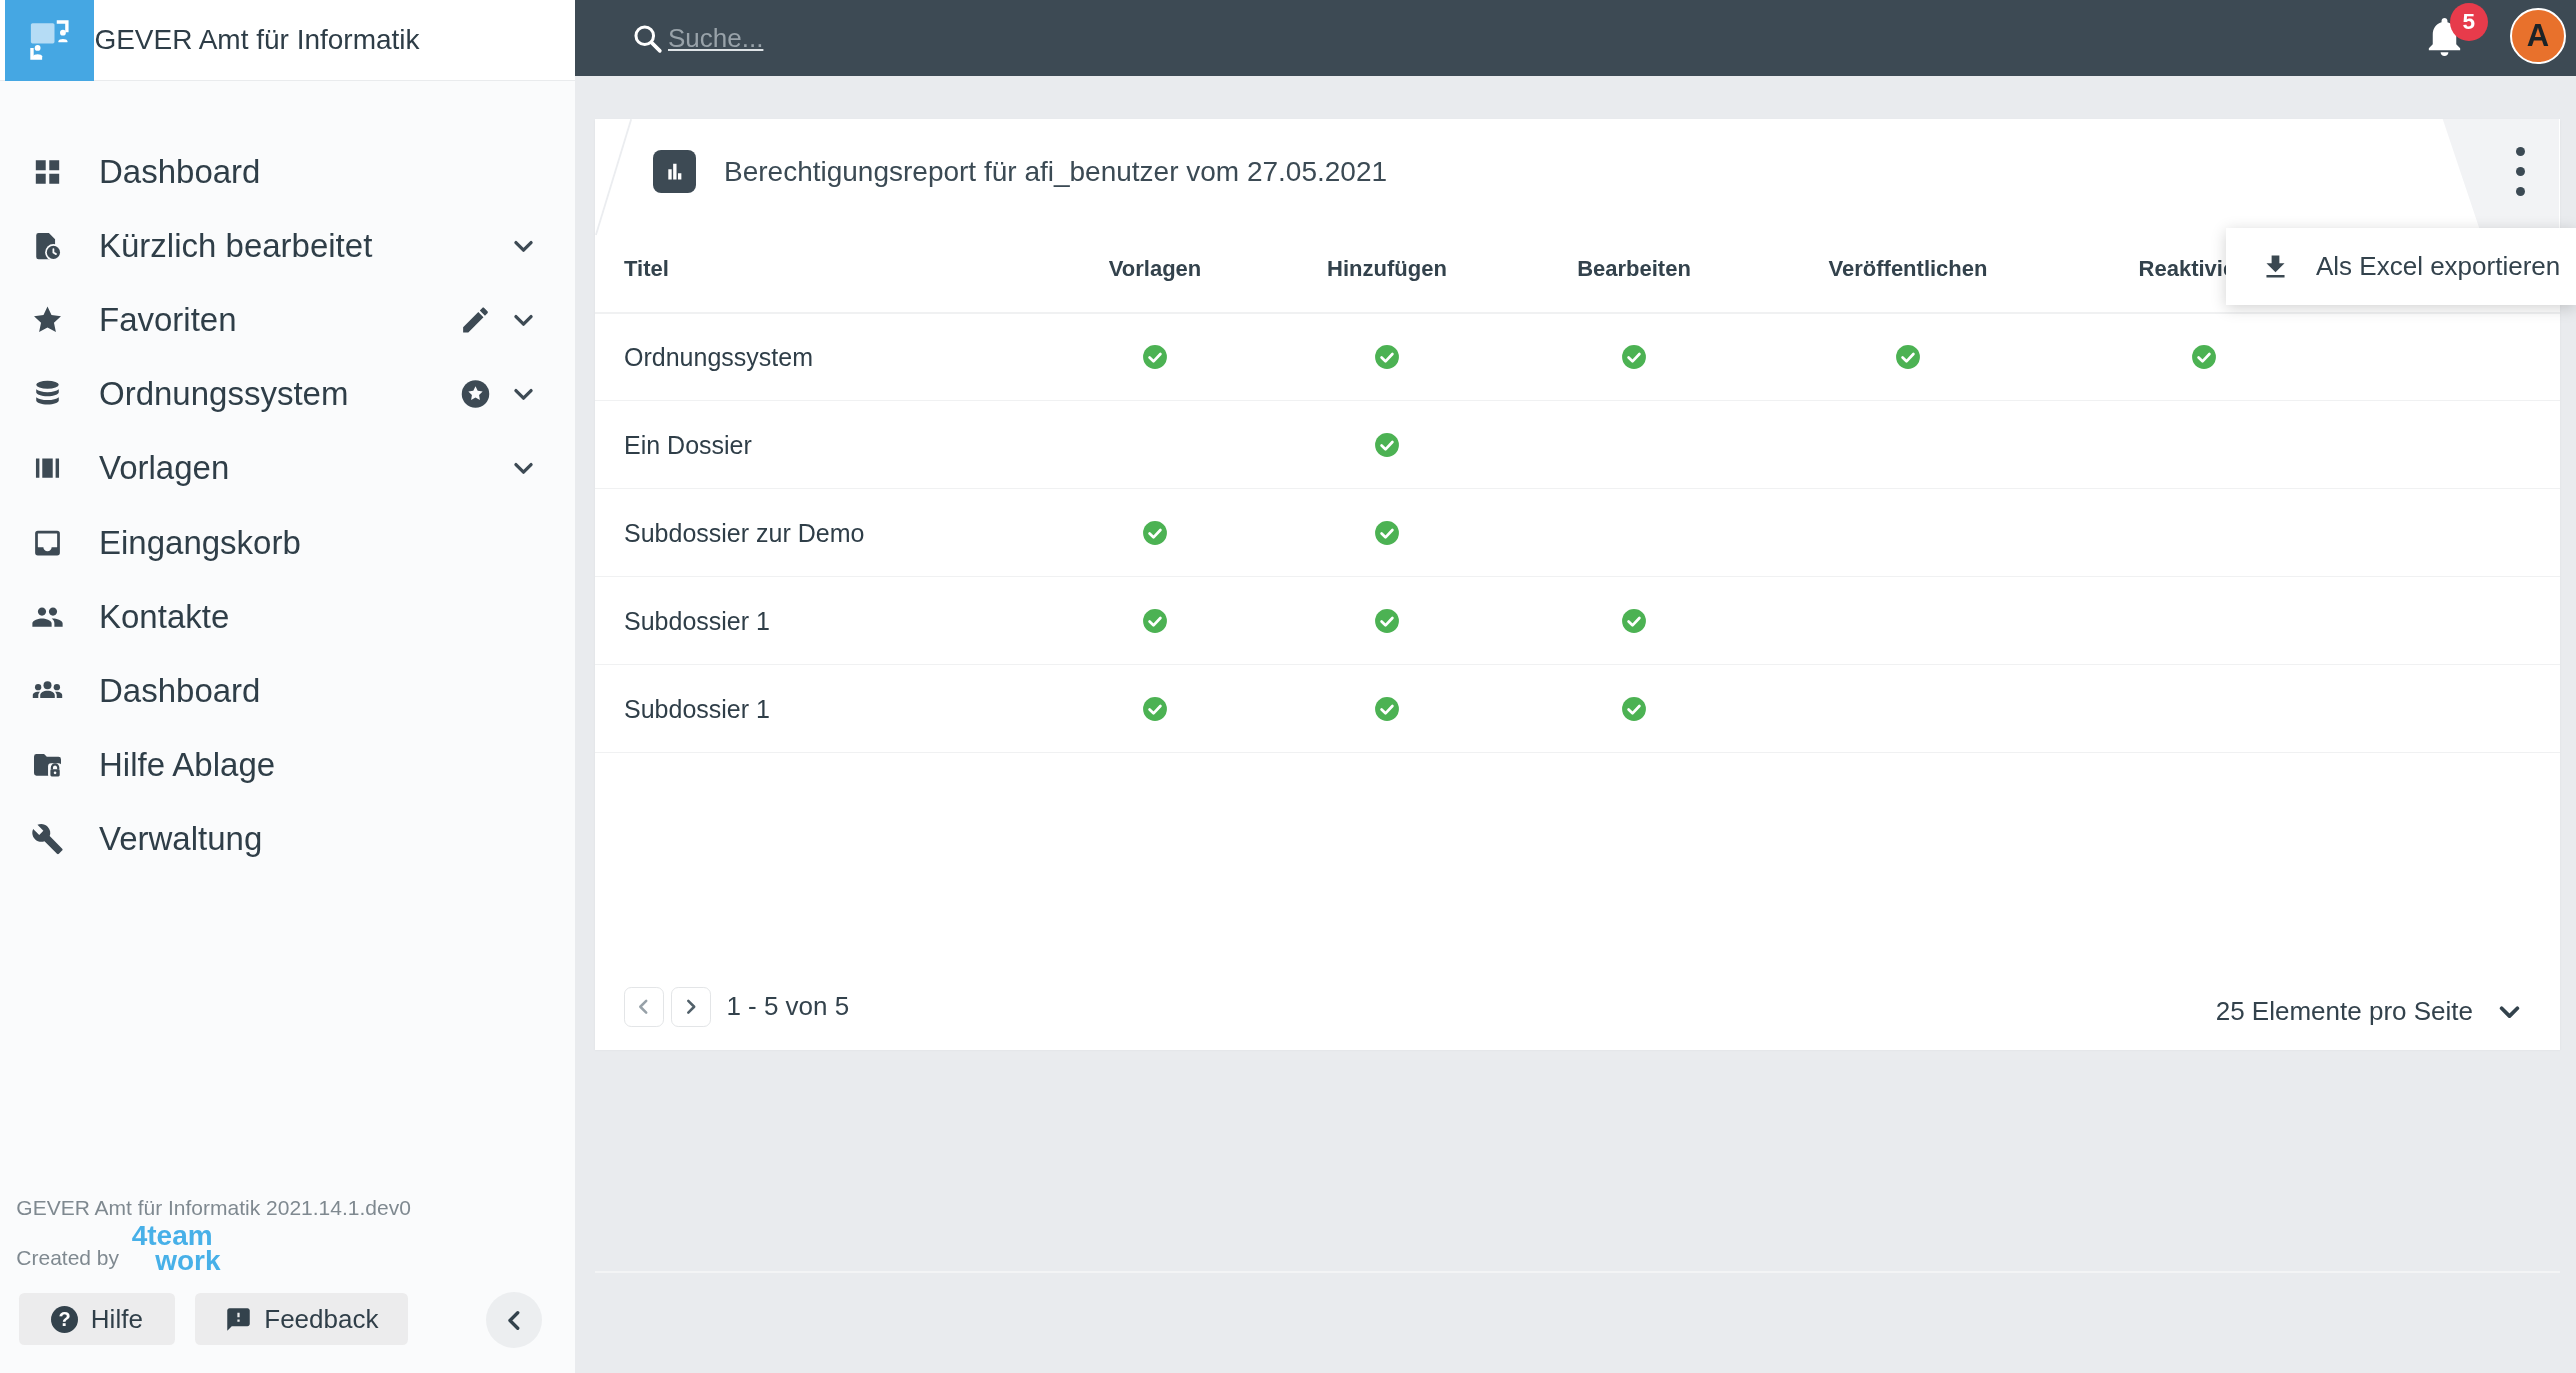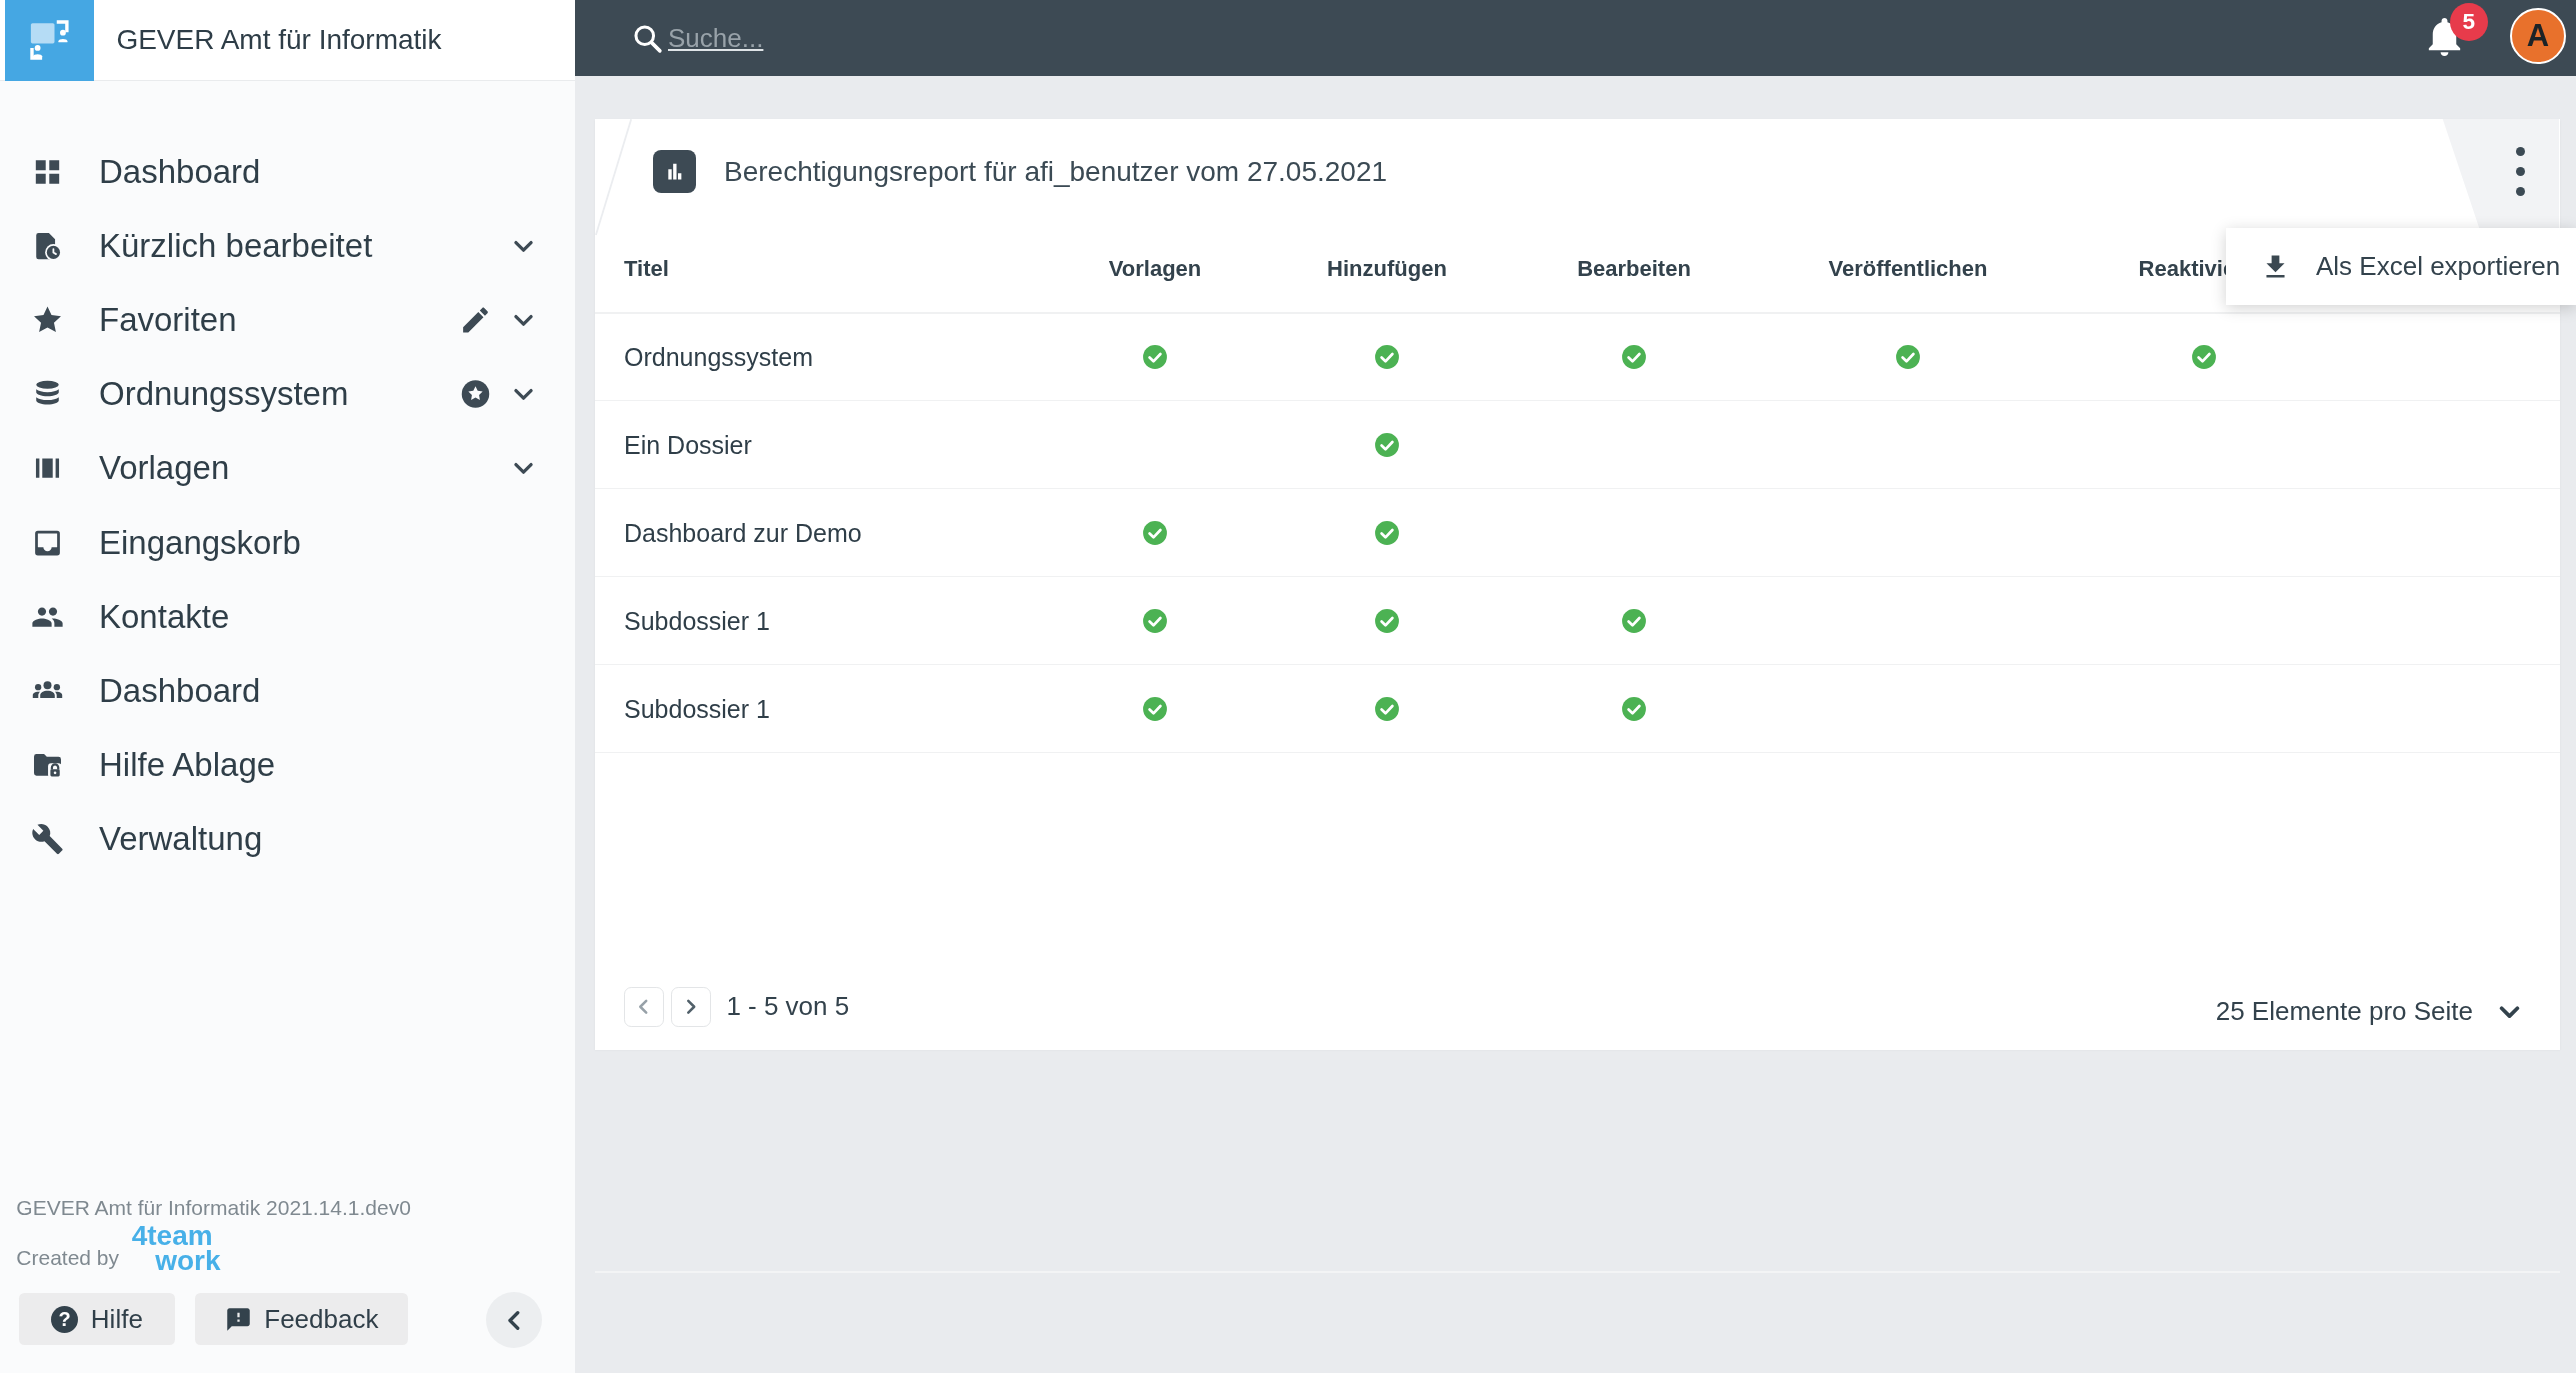--- a/index.html
+++ b/index.html
@@ -40,21 +40,21 @@
   
   .sidebar { position:absolute; left:0; top:0; width:575px; height:1373px; background:#fafbfc; }
   .sidebar-header {
     position:absolute; left:0; top:0; width:575px; height:81px; background:#fff;
     border-bottom:0.9px solid #e9ebed; display:flex; align-items:center;
   }
   .logo {
     width:89px; height:81px; background:#45a7e3;
     display:flex; align-items:center; justify-content:center; margin-left:5.4px;
   }
-  .app-title { margin-left:22px; font-size:28px; font-weight:500; color:#2e3d47; }
+  .app-title { font-size:28px; font-weight:500; color:#2e3d47; }
 
   .s-item { position:absolute; left:0; width:575px; height:72px; cursor:pointer; }
   .s-ico { position:absolute; left:31px; top:50%; transform:translateY(-50%); }
   .s-label { position:absolute; left:99px; top:50%; transform:translateY(-50%);
              font-size:33px; font-weight:500; color:#2f3e48; }
   .x-pencil, .x-star { position:absolute; left:459px; top:50%; transform:translateY(-50%); cursor:pointer; }
   .x-chev { position:absolute; left:507px; top:50%; transform:translateY(-50%); cursor:pointer; }
 
   .side-version { position:absolute; left:16.3px; top:1196px; font-size:21px; color:#7f8990; }
   .createdby-row { position:absolute; left:16.3px; top:1223px; display:flex; align-items:center; }
@@ -362,21 +362,21 @@
       <div class="t-row">
         <span class="t-title">Ein Dossier</span>
         <span class="t-check" style="left: 792px;">
           <svg width="26" height="26" viewBox="0 0 24 24">
             <circle cx="12" cy="12" r="11" fill="#4cb253"></circle>
             <polyline points="7,12.5 10.6,16 17,9.2" fill="none" stroke="#fff" stroke-width="2.5" stroke-linecap="round" stroke-linejoin="round"></polyline>
           </svg>
         </span>
       </div>
       <div class="t-row">
-        <span class="t-title">Dashboard zur Demo</span>
+        <span class="t-title">Subdossier zur Demo</span>
         <span class="t-check" style="left: 560px;">
           <svg width="26" height="26" viewBox="0 0 24 24">
             <circle cx="12" cy="12" r="11" fill="#4cb253"></circle>
             <polyline points="7,12.5 10.6,16 17,9.2" fill="none" stroke="#fff" stroke-width="2.5" stroke-linecap="round" stroke-linejoin="round"></polyline>
           </svg>
         </span>
         <span class="t-check" style="left: 792px;">
           <svg width="26" height="26" viewBox="0 0 24 24">
             <circle cx="12" cy="12" r="11" fill="#4cb253"></circle>
             <polyline points="7,12.5 10.6,16 17,9.2" fill="none" stroke="#fff" stroke-width="2.5" stroke-linecap="round" stroke-linejoin="round"></polyline>

